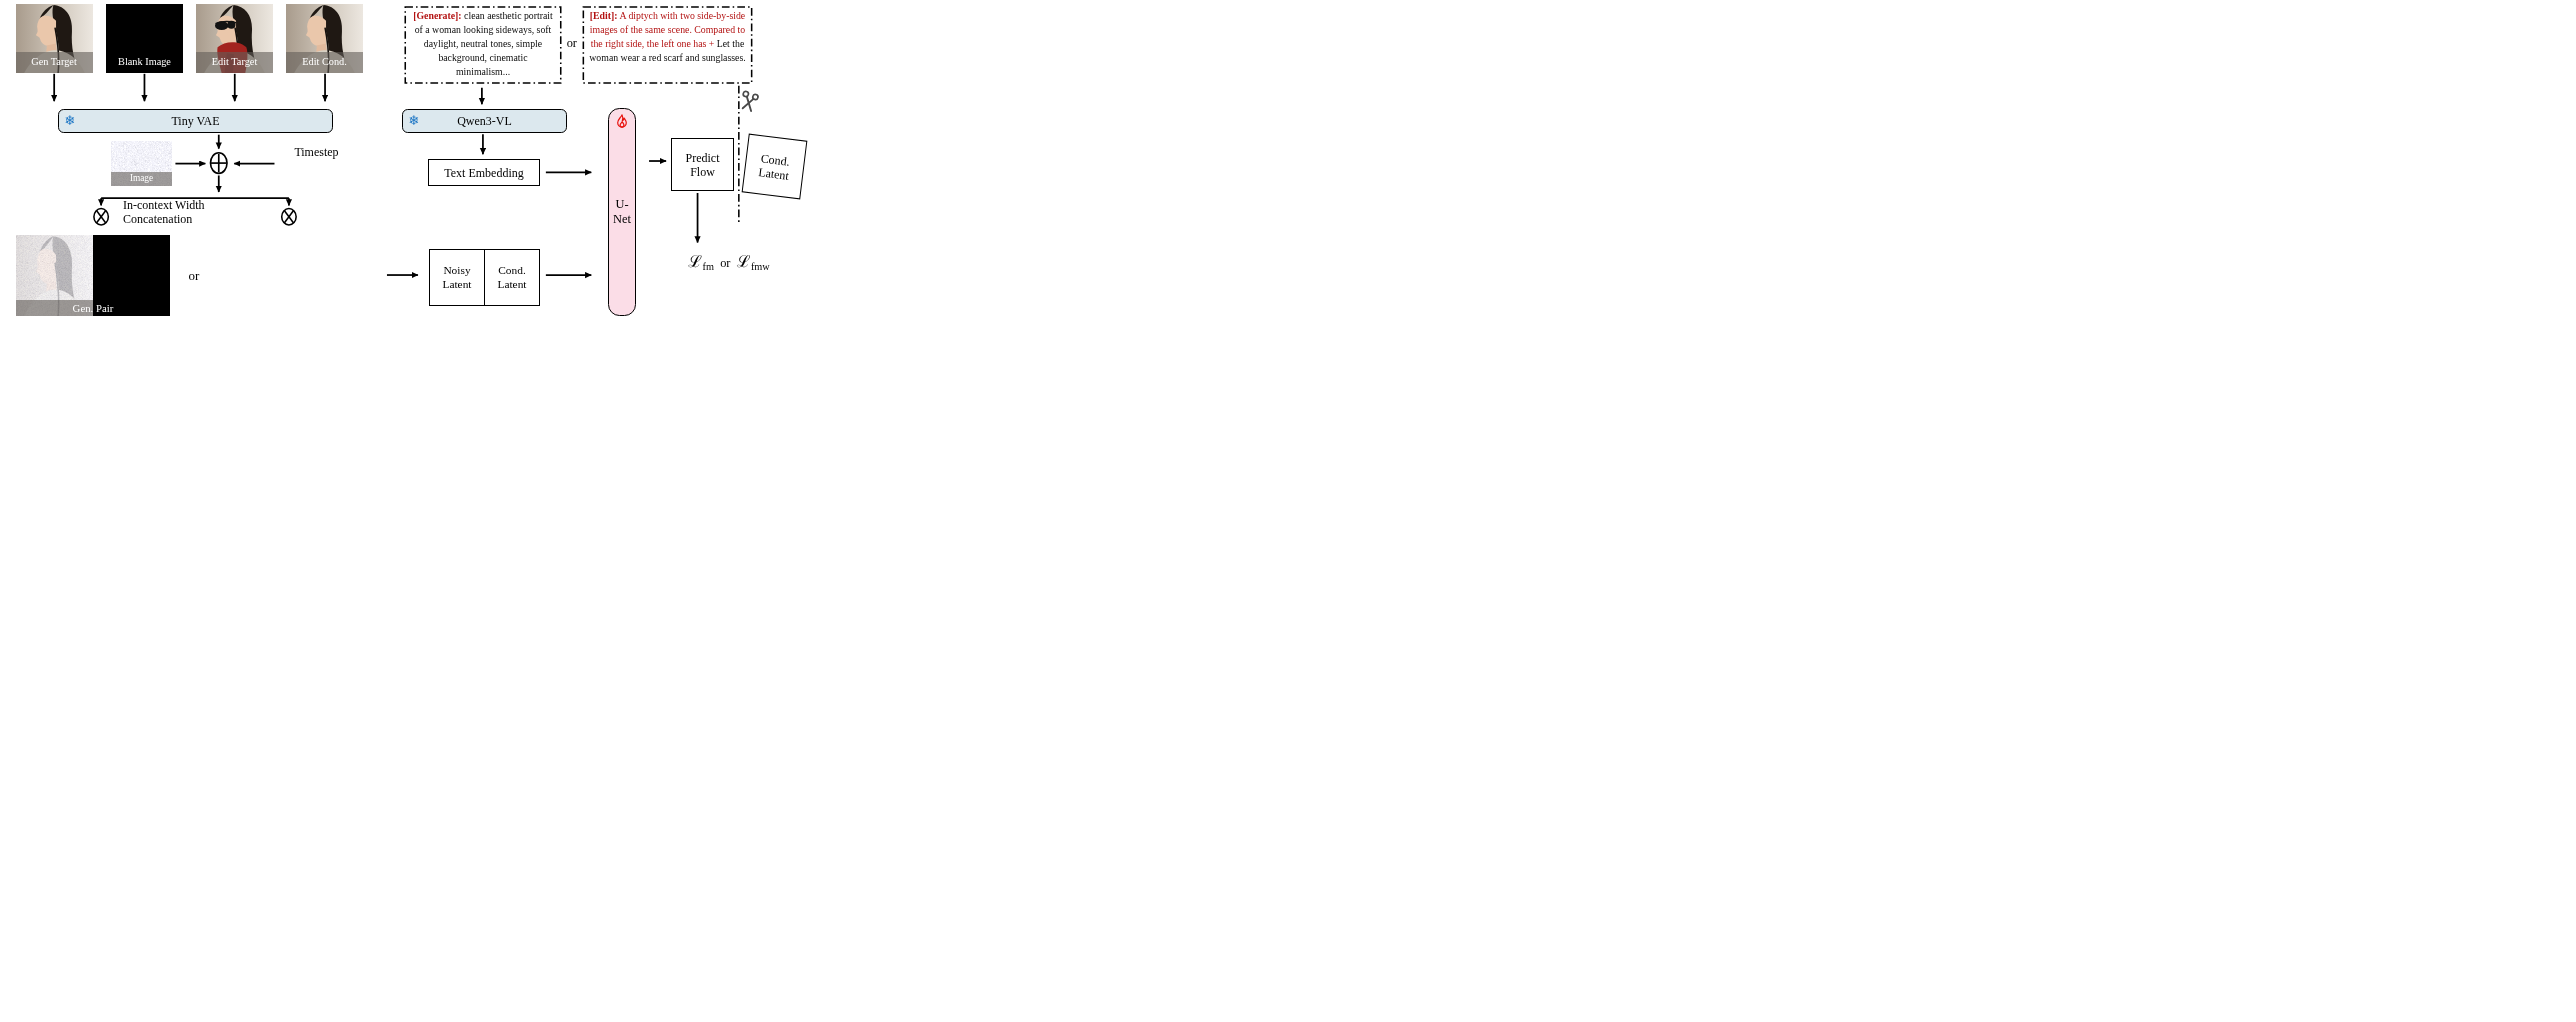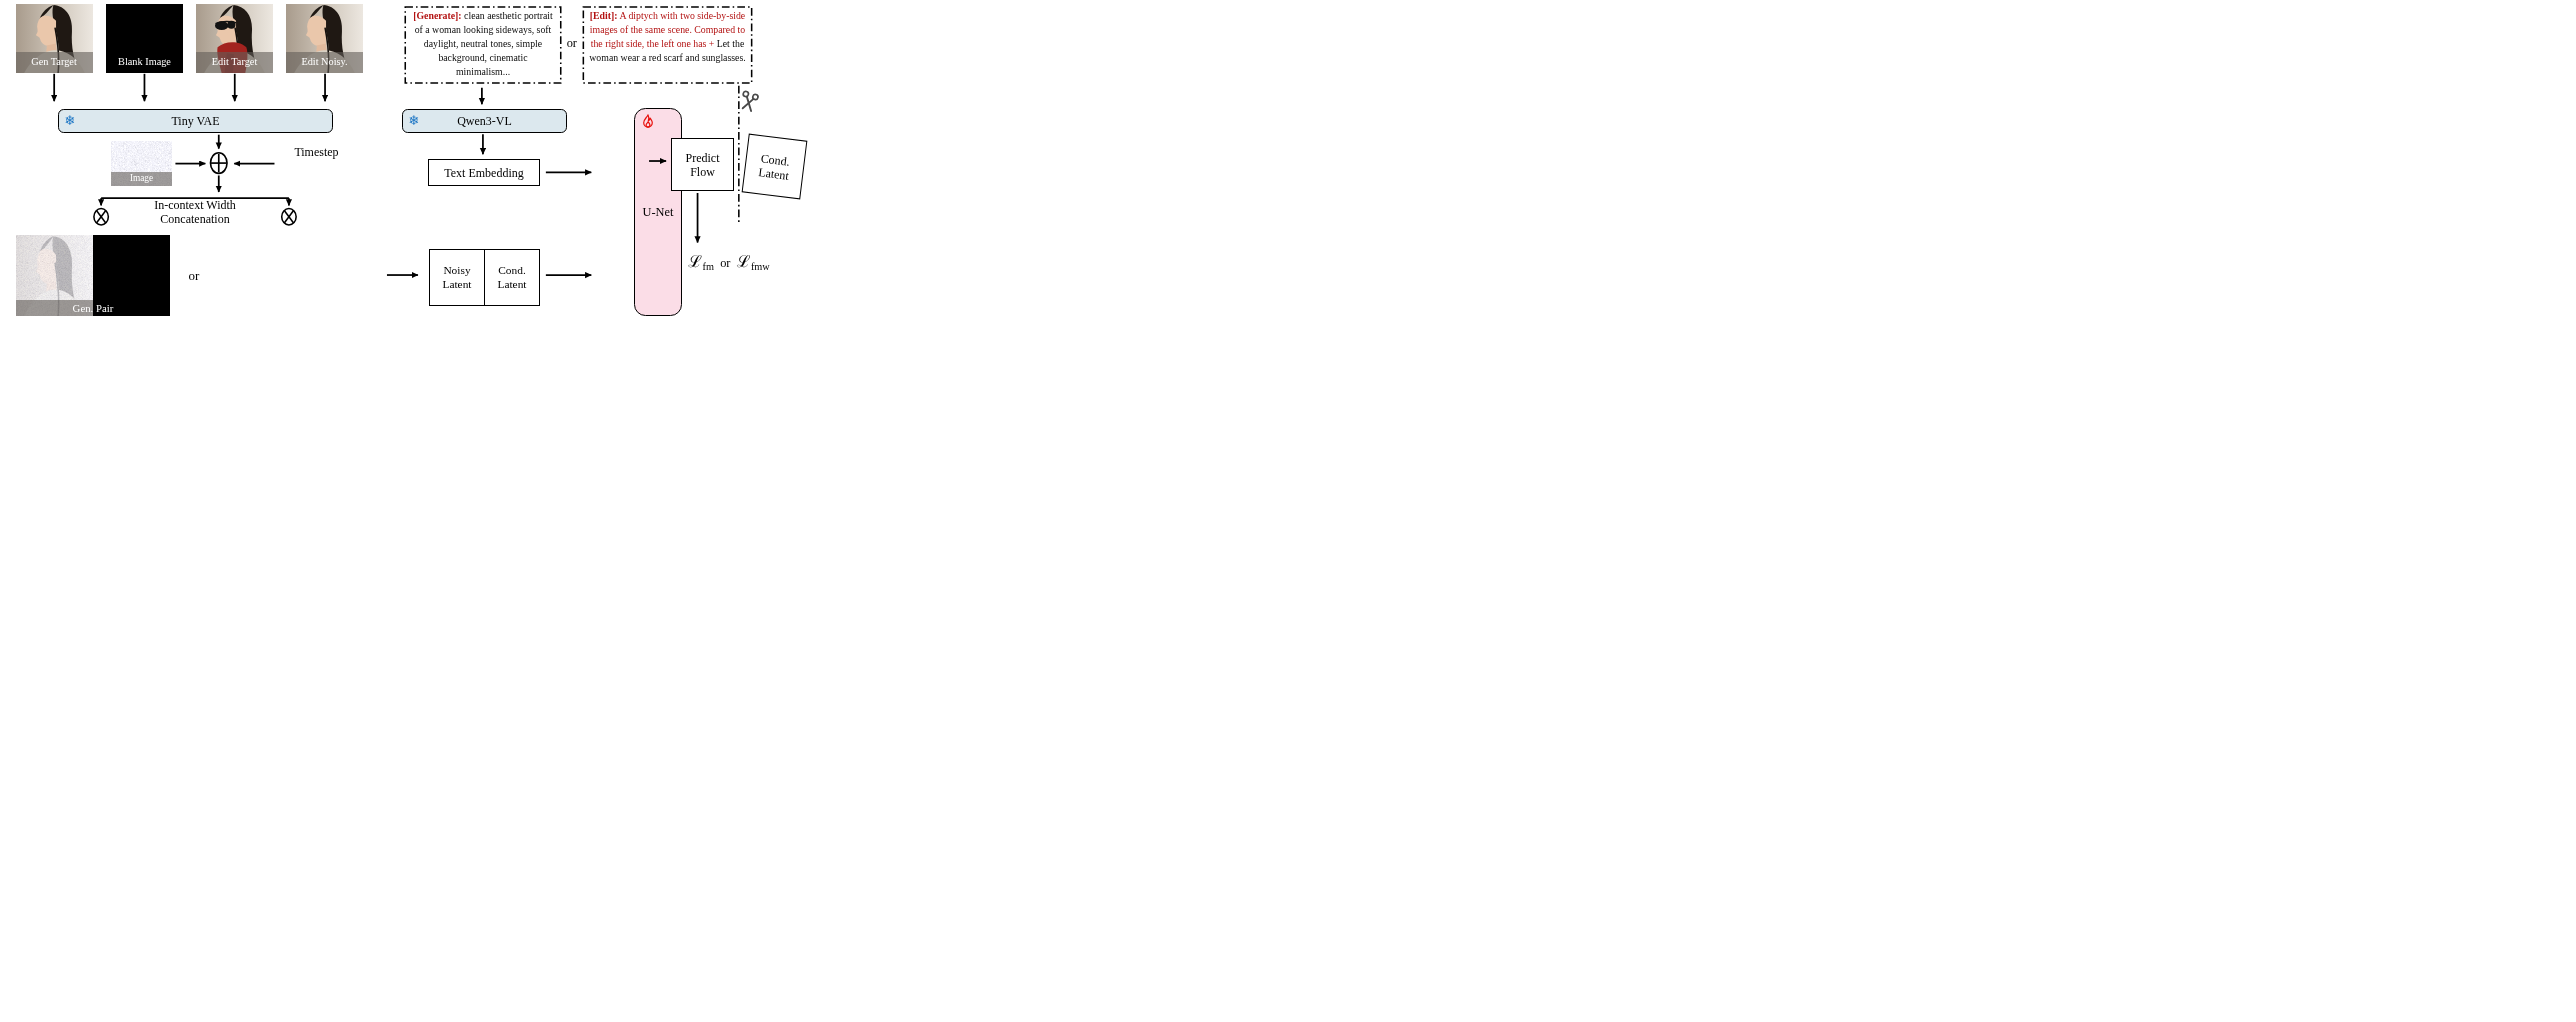--- a/index.html
+++ b/index.html
@@ -135,21 +135,21 @@
     <div class="img-band">
       <span>Edit Target</span>
     </div>
   </div>
 
   <div class="img-card" style="left:286px;top:3.6px">
     <svg viewBox="0 0 150 140" preserveAspectRatio="none">
         <use href="#portraitBase"></use>
       </svg>
     <div class="img-band">
-      <span>Edit Noisy.</span>
+      <span>Edit Cond.</span>
     </div>
   </div>
 
   <div class="model-box frozen" style="left:58px;top:109px;width:275px;height:24px">
     <span class="snowflake">❄</span>
     <span class="box-label">Tiny VAE</span>
   </div>
 
   <div class="img-card" style="left:111px;top:141px;width:61px;height:45px">
     <svg viewBox="0 0 150 140" preserveAspectRatio="none">
@@ -157,21 +157,21 @@
       <rect width="150" height="140" filter="url(#grain)"></rect>
       <rect width="150" height="140" fill="#ffffff" opacity="0.22"></rect>
     </svg>
     <div class="img-band" style="height:14.4px">
       <span style="font-size:9.3px">Image</span>
     </div>
   </div>
 
   <div class="plain-label" style="left:279px;top:144px;width:75px;height:15.5px">Timestep</div>
 
-  <div class="abs" style="left:123px;top:198px;width:144px;text-align:center">
+  <div class="abs" style="left:123px;top:198px;width:144px;text-align:left">
     <div style="font-size:12px;line-height:14.4px">In-context Width</div>
     <div style="font-size:12px;line-height:14.4px">Concatenation</div>
   </div>
 
   <div class="pair-card" style="left:15.5px;top:235px">
     <div class="pair-half" style="left:0;background:#aaa">
       <svg viewBox="0 0 150 140" preserveAspectRatio="none">
         <use href="#portraitBase"></use>
         <rect width="150" height="140" filter="url(#grain)" opacity="0.66"></rect>
         <rect width="150" height="140" fill="#ffffff" opacity="0.18"></rect>
@@ -208,21 +208,21 @@
 
   <div class="rect-box" style="left:428px;top:159px;width:112px;height:27px">
     <span class="box-label">Text Embedding</span>
   </div>
 
   <div id="latents-box" style="left:429px;top:249px;width:111px;height:57px">
     <div class="latent-cell first">Noisy Latent</div>
     <div class="latent-cell">Cond. Latent</div>
   </div>
 
-  <div class="model-box trainable" id="unet-box" style="left:634px;top:108px;width:48px;height:208px">
+  <div class="model-box trainable" id="unet-box" style="left:608px;top:108px;width:28px;height:208px">
     <svg id="flame" viewBox="0 0 24 28">
       <path d="M12 1.5 C 10 6.5 4.5 9 4.5 15.5 A 7.5 7.5 0 0 0 19.5 15.5 C 19.5 12 17.5 10 15.8 7.2 C 15.4 10 14 11.2 12.6 11.8 C 13.8 8.2 13.4 4.6 12 1.5 Z" fill="none" stroke="var(--flame-red,#e8100c)" stroke-width="2.1" stroke-linejoin="round"></path>
       <path d="M12.4 13.5 C 10.3 15.8 8.6 17.2 8.6 19.4 A 3.4 3.4 0 0 0 15.4 19.4 C 15.4 17.4 13.5 16 12.4 13.5 Z" fill="none" stroke="var(--flame-red,#e8100c)" stroke-width="2.1" stroke-linejoin="round"></path>
     </svg>
     <div id="unet-label">U-Net</div>
   </div>
 
   <div class="rect-box" style="left:671px;top:138px;width:63px;height:53px">
     <span class="box-label" style="width:46px">Predict Flow</span>
   </div>

